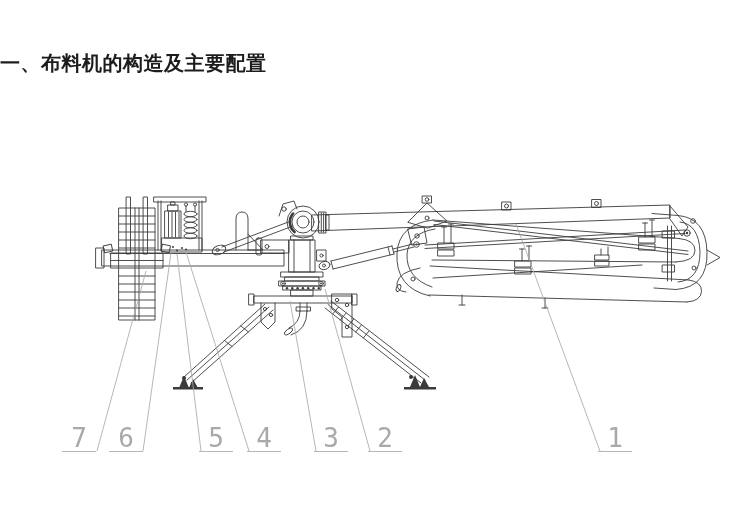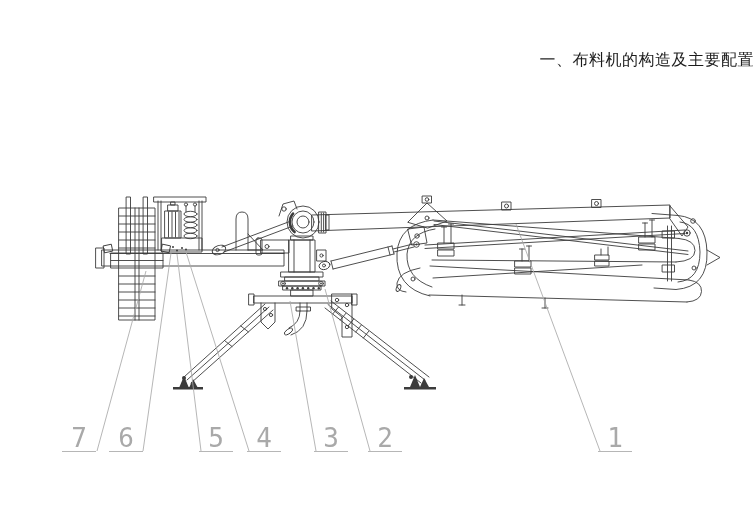--- a/index.html
+++ b/index.html
@@ -1,19 +1,19 @@
 <!DOCTYPE html>
 <html><head>
 <meta charset="utf-8">
 <style>
   html,body{margin:0;padding:0;background:#fff;}
   .page{position:relative;width:754px;height:526px;background:#ffffff;overflow:hidden;
         font-family:"Liberation Serif","DejaVu Serif",serif;}
-  .heading{position:absolute;top:50px;left:0;width:100%;text-align:right;
-           font-size:16px;font-weight:400;letter-spacing:0.5px;color:#1c1c1c;}
+  .heading{position:absolute;top:50px;left:0;width:100%;text-align:left;
+           font-size:20px;font-weight:700;letter-spacing:0.5px;color:#1c1c1c;}
   .fig{position:absolute;top:0;left:0;}
   .machine{stroke:#3b3b3b;fill:none;stroke-width:0.9;stroke-linecap:round;stroke-linejoin:round;}
   .fil{fill:#3b3b3b;stroke:none;}
   .thick{stroke-width:2.6;}
   .co{stroke:#a9a9a9;stroke-width:0.85;fill:none;}
   .cotext{font-family:"DejaVu Sans Mono",monospace;font-size:26px;fill:#a9a9a9;
           text-anchor:middle;font-weight:400;}
 </style>
 </head>
 <body>

